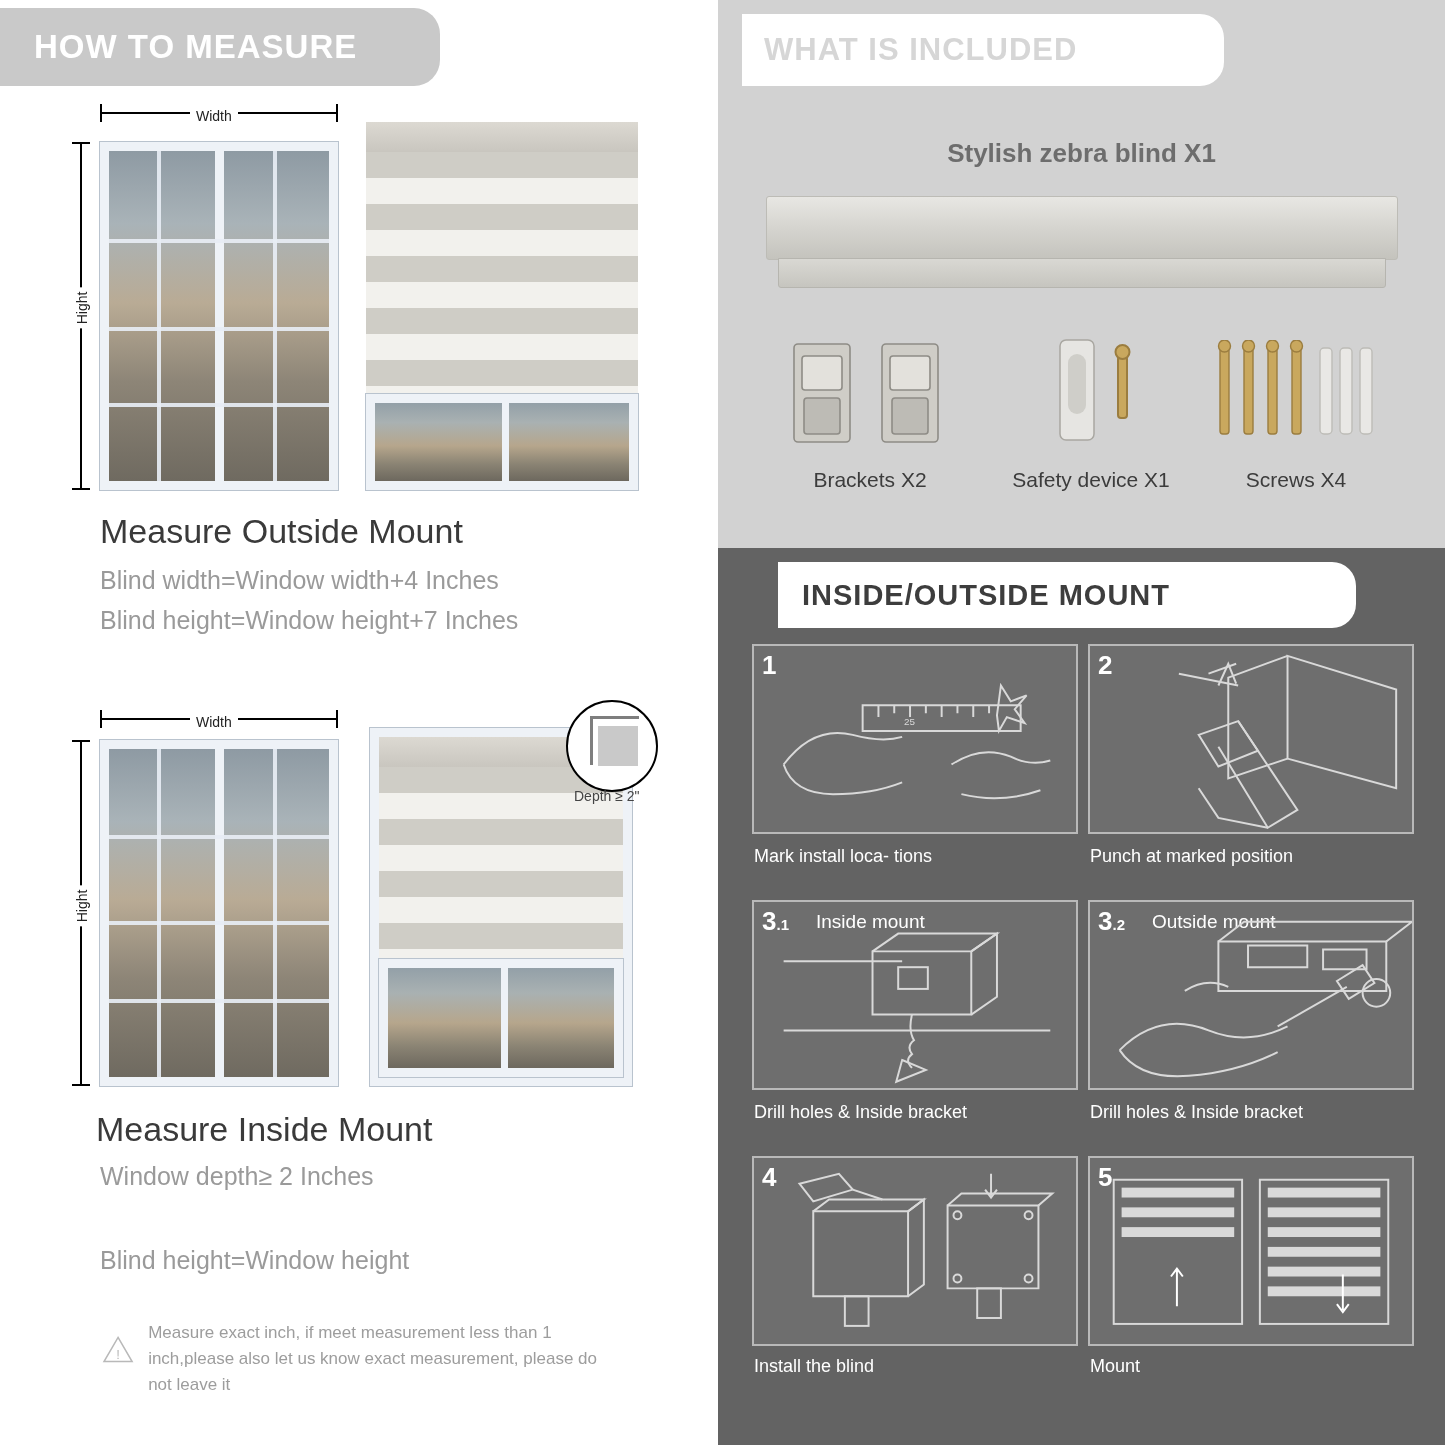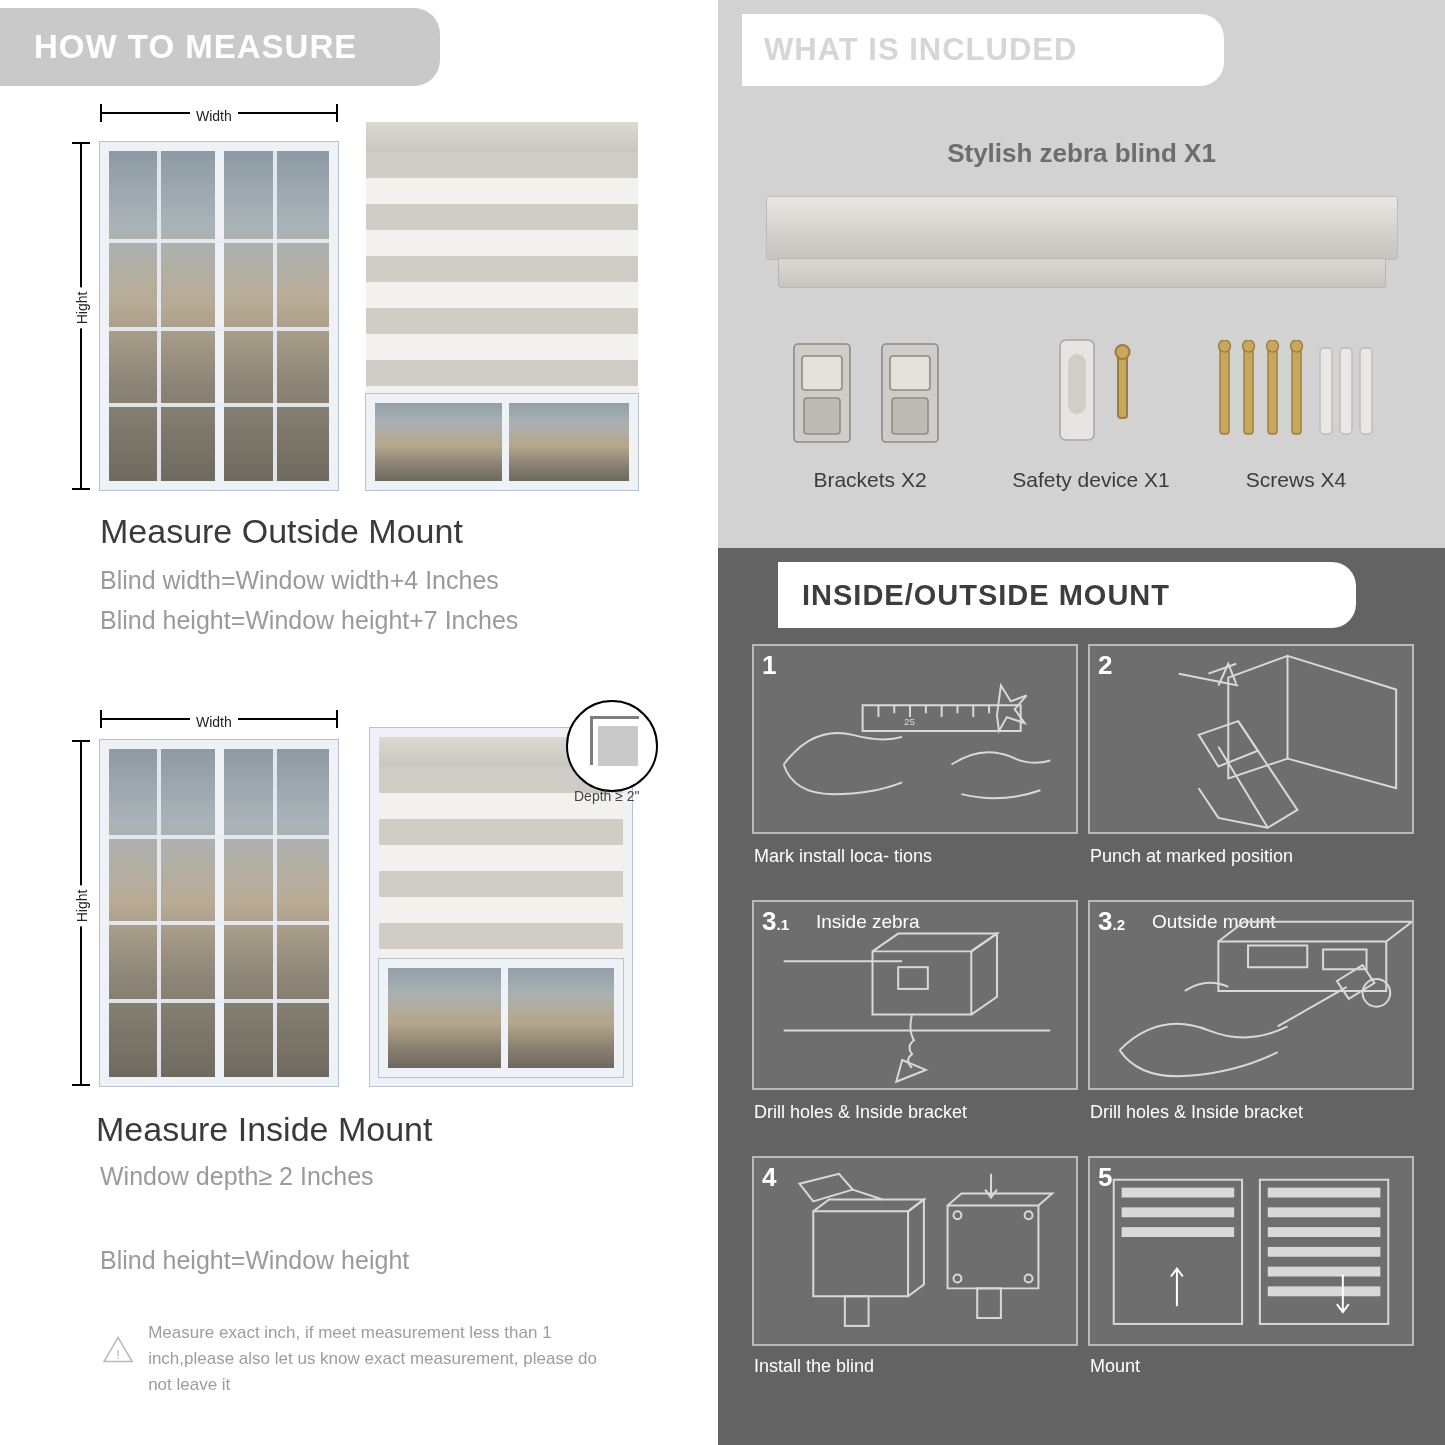--- a/index.html
+++ b/index.html
@@ -232,21 +232,21 @@
         <path d="M180 184 l-50 -10 l-20 -30"></path>
         <path d="M130 40 l10 -22 l8 20"></path>
         <path d="M120 28 l28 -10"></path>
       </g>
     </svg>
   </div>
   <div class="step-cap" style="left:1090px;top:846px;">Punch at  marked position</div>
 
   <div class="step-box" style="left:752px;top:900px;width:326px;height:190px;">
     <div class="step-num"><span>3</span><small>.1</small></div>
-    <div class="step-inline" style="left:62px;">Inside zebra</div>
+    <div class="step-inline" style="left:62px;">Inside mount</div>
     <svg class="sketch" viewBox="0 0 326 190">
       <g fill="none" stroke="#d9d9d9" stroke-width="2">
         <path d="M30 130 h270"></path>
         <path d="M30 60 h120"></path>
         <path d="M120 50 h100 v64 h-100 z"></path>
         <path d="M120 50 l26 -18 h100 l-26 18"></path>
         <path d="M220 50 l26 -18 v64 l-26 18"></path>
         <rect x="146" y="66" width="30" height="22"></rect>
         <path d="M160 114 q-4 16 2 26 q-8 6 -2 14 q-8 6 0 14"></path>
         <path d="M150 160 l24 10 l-30 12 z"></path>

